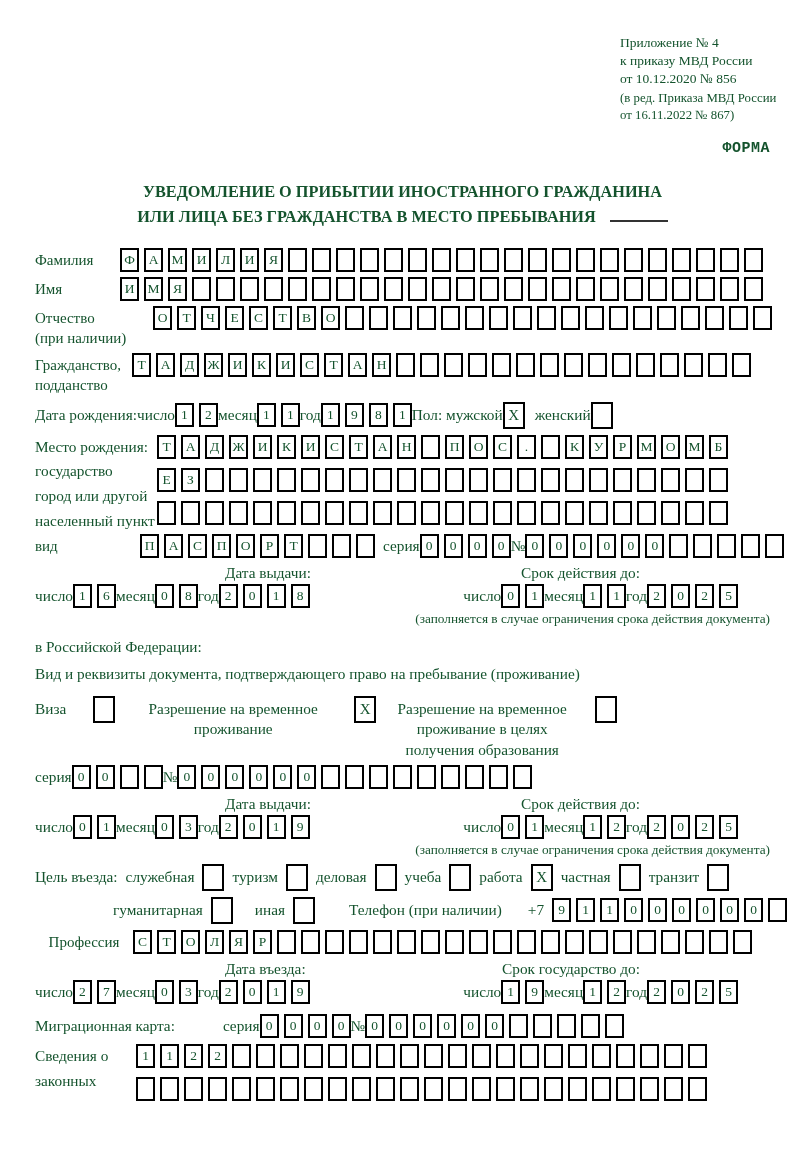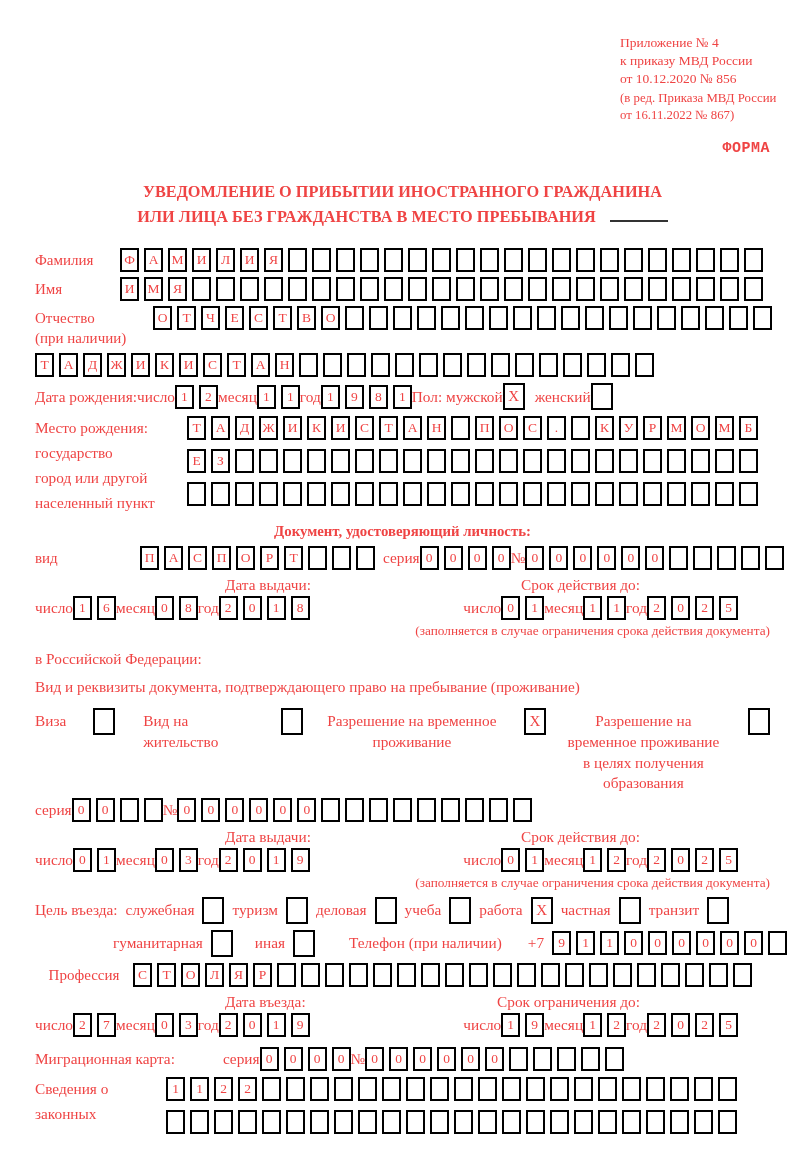--- a/index.html
+++ b/index.html
@@ -1,16 +1,16 @@
 <!DOCTYPE html>
 <html><head>
 <meta charset="utf-8">
 <style>
   html,body{margin:0;padding:0;background:#888;}
-  .page{width:800px;height:1163px;box-sizing:border-box;background:#fff;color:#ef4444;
+  .page{width:800px;height:1163px;box-sizing:border-box;background:#fff;color:#14532d;
         font-family:"Liberation Serif","DejaVu Serif",serif;
         padding:34px 30px 0 35px;overflow:hidden;position:relative;margin:0 auto;}
   .hdr{margin-left:585px;font-size:13.5px;line-height:1.32;white-space:nowrap;}
   .hdr .amend{font-size:12.8px;}
   .hdr .amend.first{margin-top:3px;}
   .forma{text-align:right;font-weight:bold;font-size:15px;margin-top:16px;letter-spacing:.5px;font-family:Liberation Mono, monospace;}
   .title{text-align:center;font-weight:bold;font-size:16.3px;margin-top:22px;line-height:1.55;}
   .blank{display:inline-block;width:58px;border-bottom:2.5px solid #333;margin-left:14px;}
   .sec{font-weight:bold;font-size:15px;margin-top:27px;letter-spacing:.2px;}
   .rows{margin-top:18px;}
@@ -35,21 +35,21 @@
   .dates .right{margin-left:auto;margin-right:32px;}
   .note{font-size:13.3px;text-align:right;margin:3px 0 6px 0;}
   .intro{font-size:15.3px;line-height:1.8;margin-top:6px;}
   .optrow{display:flex;align-items:flex-start;margin-top:8px;margin-bottom:4px;}
   .opt{display:flex;align-items:flex-start;gap:27px;}
   .opt-lbl{font-size:15.3px;line-height:1.35;padding-top:3px;}
   .opt-lbl.c{text-align:center;}
   .purrow{display:flex;align-items:center;gap:8px;margin-bottom:6px;flex-wrap:nowrap;}
   .purrow .plbl{font-size:15.3px;white-space:nowrap;}
   .gap18{width:10px;}
-  .two-col{display:flex;align-items:flex-start;gap:30px;}
+  .two-col{display:flex;align-items:flex-start;}
   .lblcol{flex-shrink:0;font-size:15.3px;line-height:1.62;}
   .boxcol .boxes{margin-bottom:9px;}
   .mt10{margin-top:10px;}
   .mt6{margin-top:6px;}
   .dochead{text-align:center;font-weight:bold;font-size:14.8px;margin:8px 0 6px 0;}
 </style>
 </head>
 <body>
 
 <div class="page">
@@ -167,20 +167,24 @@
           <span class="cell"></span>
           <span class="cell"></span>
           <span class="cell"></span>
           <span class="cell"></span>
           <span class="cell"></span>
           <span class="cell"></span>
         </span>
     </div>
 
     <div class="row">
+      <span class="lbl w-cit">
+        <span>Гражданство,</span><br>
+        <span>подданство</span>
+      </span>
       <span class="boxes">
           <span class="cell">Т</span>
           <span class="cell">А</span>
           <span class="cell">Д</span>
           <span class="cell">Ж</span>
           <span class="cell">И</span>
           <span class="cell">К</span>
           <span class="cell">И</span>
           <span class="cell">С</span>
           <span class="cell">Т</span>
@@ -318,21 +322,20 @@
             <span class="cell"></span>
             <span class="cell"></span>
             <span class="cell"></span>
             <span class="cell"></span>
             <span class="cell"></span>
             <span class="cell"></span>
           </span>
       </div>
     </div>
 
-    <div class="dochead">Документ, удостоверяющий личность:</div>
 
     <div class="row">
       <span class="lbl w-kind">вид</span>
       <span class="dg">
         <span class="boxes">
             <span class="cell">П</span>
             <span class="cell">А</span>
             <span class="cell">С</span>
             <span class="cell">П</span>
             <span class="cell">О</span>
@@ -415,26 +418,20 @@
     <div class="note">(заполняется в случае ограничения срока действия документа)</div>
 
     <div class="intro">
       <div>в Российской Федерации:</div>
       <div>Вид и реквизиты документа, подтверждающего право на пребывание (проживание)</div>
     </div>
 
     <div class="optrow">
       <span class="opt">
         <span class="opt-lbl">Виза</span>
-        <span class="boxes cbx">
-            <span class="cell"></span>
-          </span>
-      </span>
-      <span class="opt" style="margin-left:28px;">
-        <span class="opt-lbl">Вид на жительство</span>
         <span class="boxes cbx">
             <span class="cell"></span>
           </span>
       </span>
       <span class="opt" style="margin-left:24px;">
         <span class="opt-lbl c" style="max-width:188px;">Разрешение на временное проживание</span>
         <span class="boxes cbx">
             <span class="cell">X</span>
           </span>
       </span>
@@ -608,21 +605,21 @@
           <span class="cell"></span>
           <span class="cell"></span>
           <span class="cell"></span>
           <span class="cell"></span>
           <span class="cell"></span>
         </span>
     </div>
 
     <div class="dlab">
       <span class="a">Дата въезда:</span>
-      <span class="b">Срок ограничения до:</span>
+      <span class="b">Срок государство до:</span>
     </div>
 
     <div class="dates">
       <span class="dg">
         <span class="dg-lbl">число</span>
         <span class="boxes">
             <span class="cell">2</span>
             <span class="cell">7</span>
           </span>
         <span class="dg-lbl">месяц</span>

